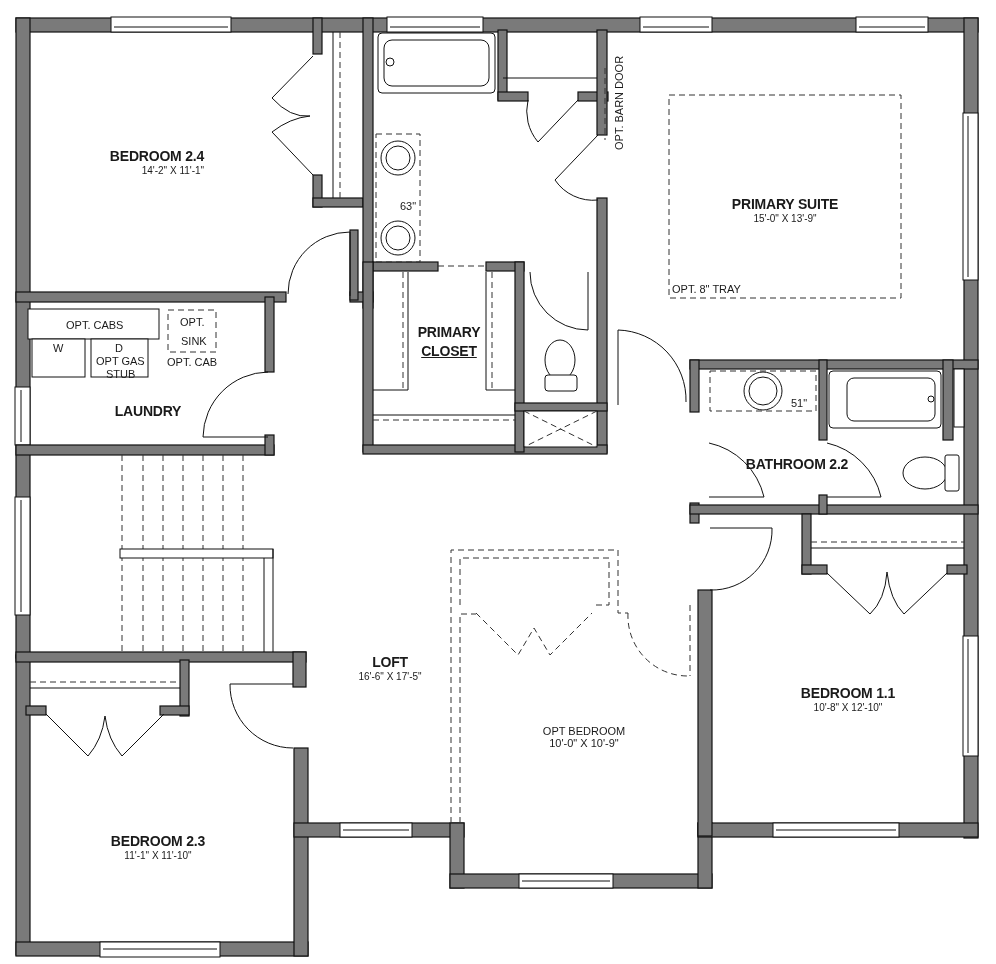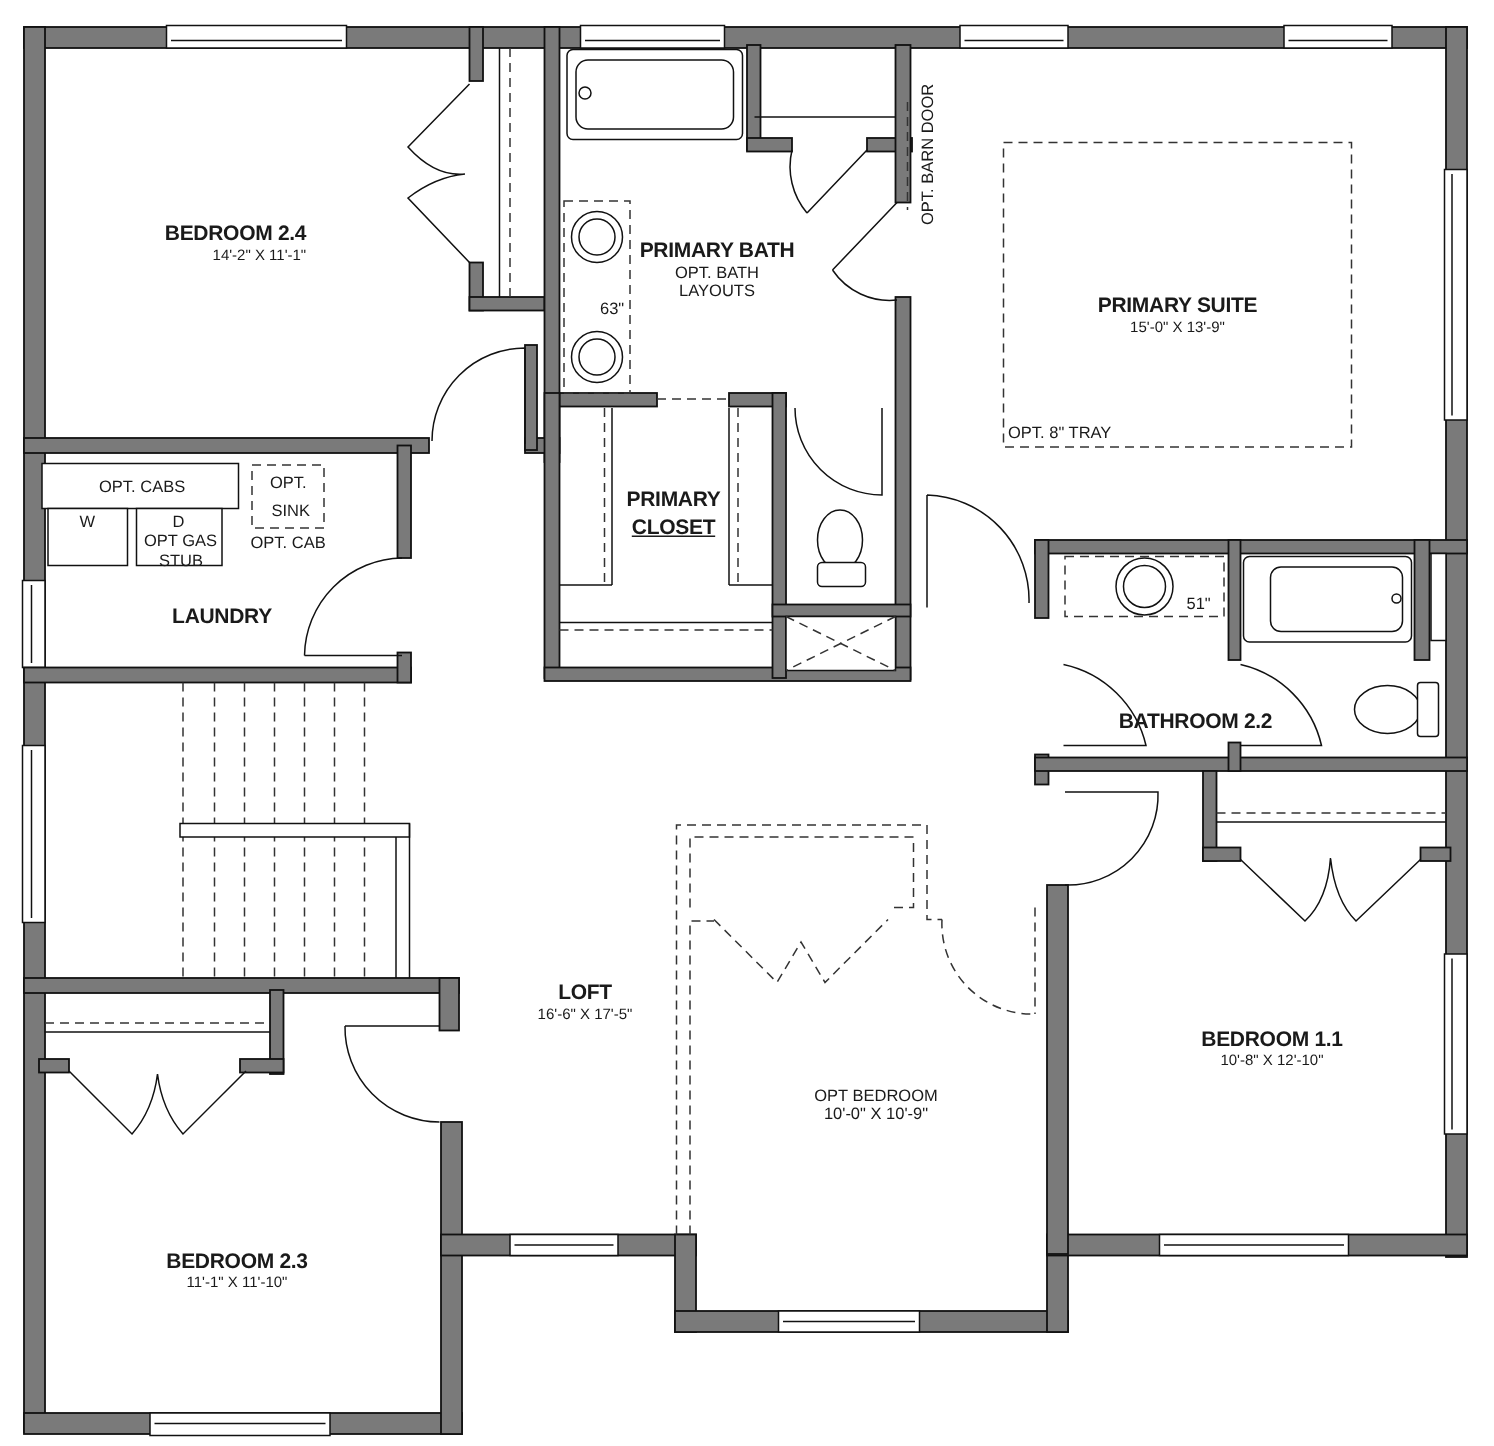--- a/index.html
+++ b/index.html
@@ -216,41 +216,36 @@
       <path class="ln" d="M46 714 L88 756 Q102 740 105 716 Q108 740 122 756 L164 714"></path>
       <path class="ln" d="M230 684 L293 684 M230 684 A63 63 0 0 0 293 748"></path>
     </g>
   </svg>
 
   <div class="lbl" style="left:157px; top:147px;text-align:right;">
     <span class="room-name">BEDROOM 2.4</span>
     <span class="room-dim">14'-2" X 11'-1"</span>
   </div>
 
-  <div class="lbl" style="left:478px; top:158px;">
-    <span class="room-name">PRIMARY BATH</span>
-    <span class="room-dim" style="font-size:11px;">OPT. BATH</span>
-    <span class="room-dim" style="font-size:11px;">LAYOUTS</span>
-  </div>
 
   <div class="lbl" style="left:785px; top:195px;">
     <span class="room-name">PRIMARY SUITE</span>
     <span class="room-dim">15'-0" X 13'-9"</span>
   </div>
 
   <div class="lbl" style="left:449px; top:325px;">
     <span class="room-name" style="display:block;">PRIMARY</span>
     <span class="room-name" style="display:block; margin-top:4px;text-decoration:underline;">CLOSET</span>
   </div>
 
   <div class="lbl" style="left:148px; top:402px;">
     <span class="room-name">LAUNDRY</span>
   </div>
 
-  <div class="lbl" style="left:797px; top:455px;margin-top:17px;">
+  <div class="lbl" style="left:797px; top:455px;">
     <span class="room-name">BATHROOM 2.2</span>
   </div>
 
   <div class="lbl" style="left:390px; top:653px;">
     <span class="room-name">LOFT</span>
     <span class="room-dim">16'-6" X 17'-5"</span>
   </div>
 
   <div class="lbl" style="left:584px; top:725px;">
     <span class="room-dim" style="font-size:11px;">OPT BEDROOM</span>

